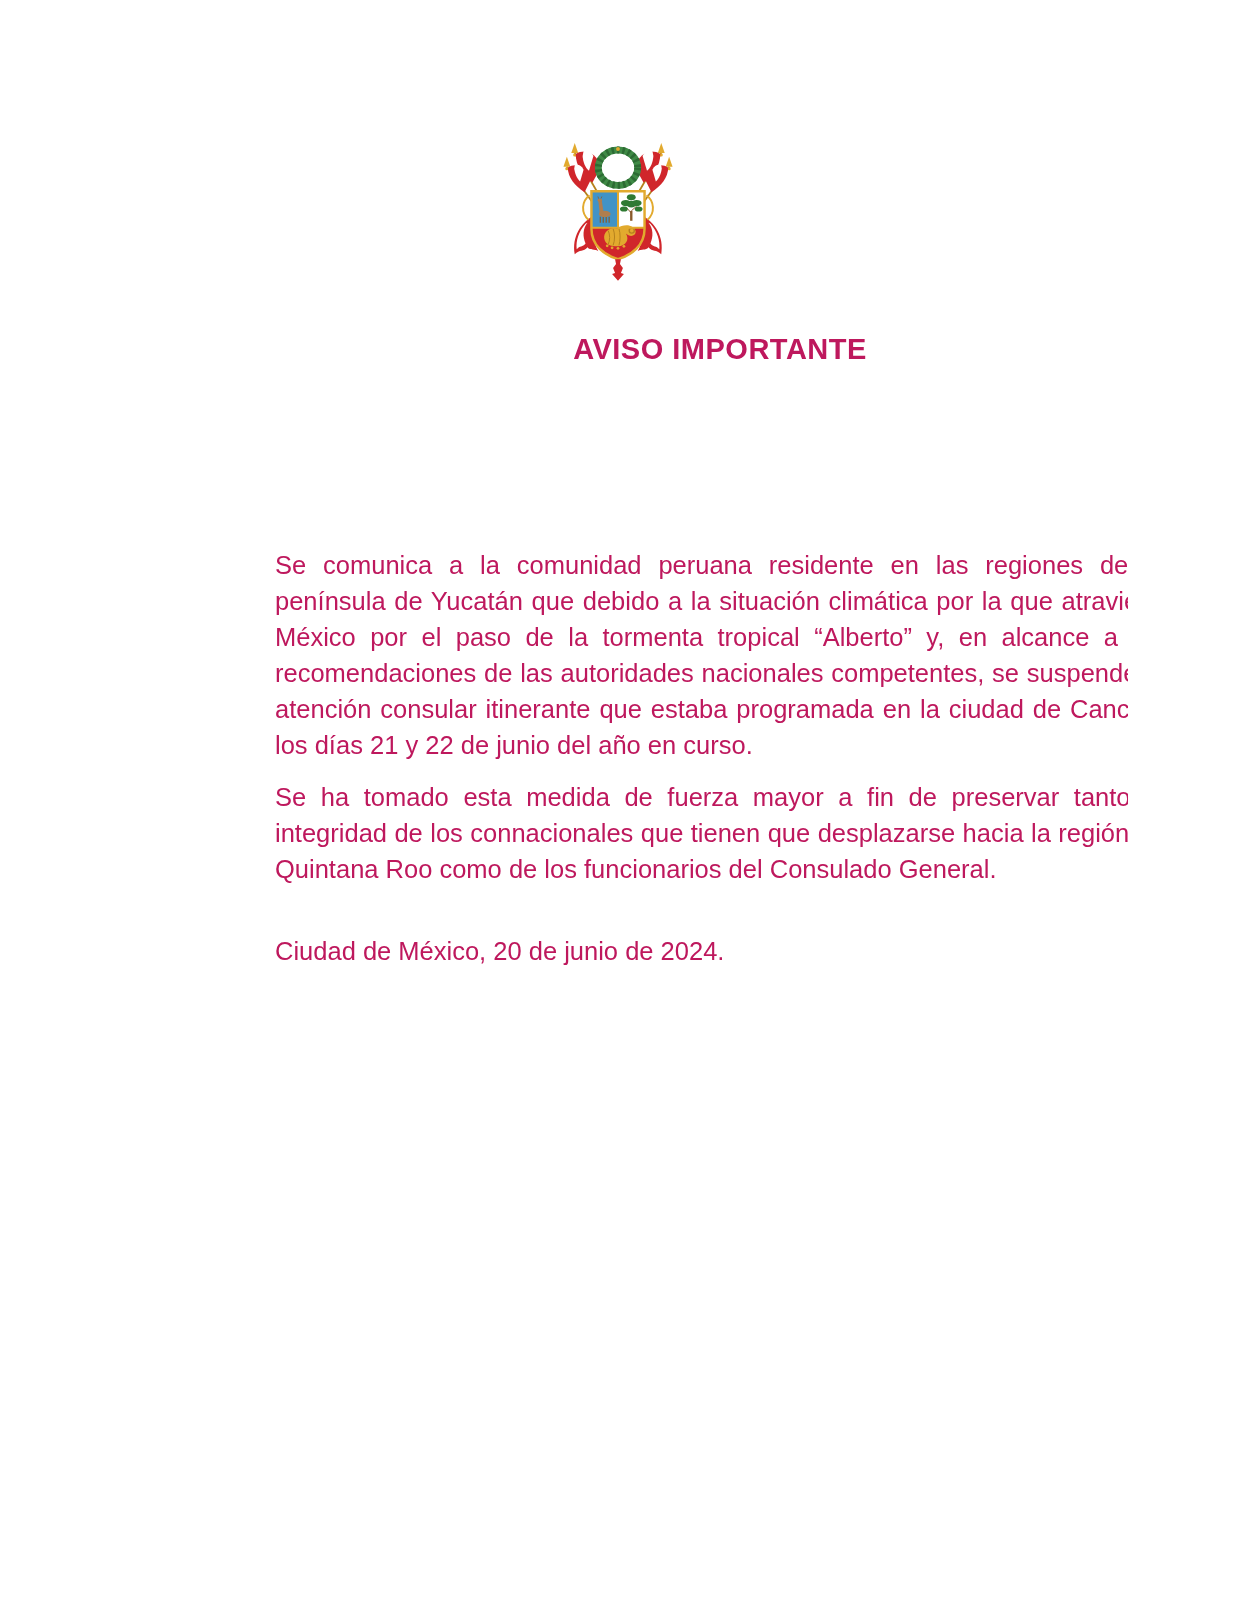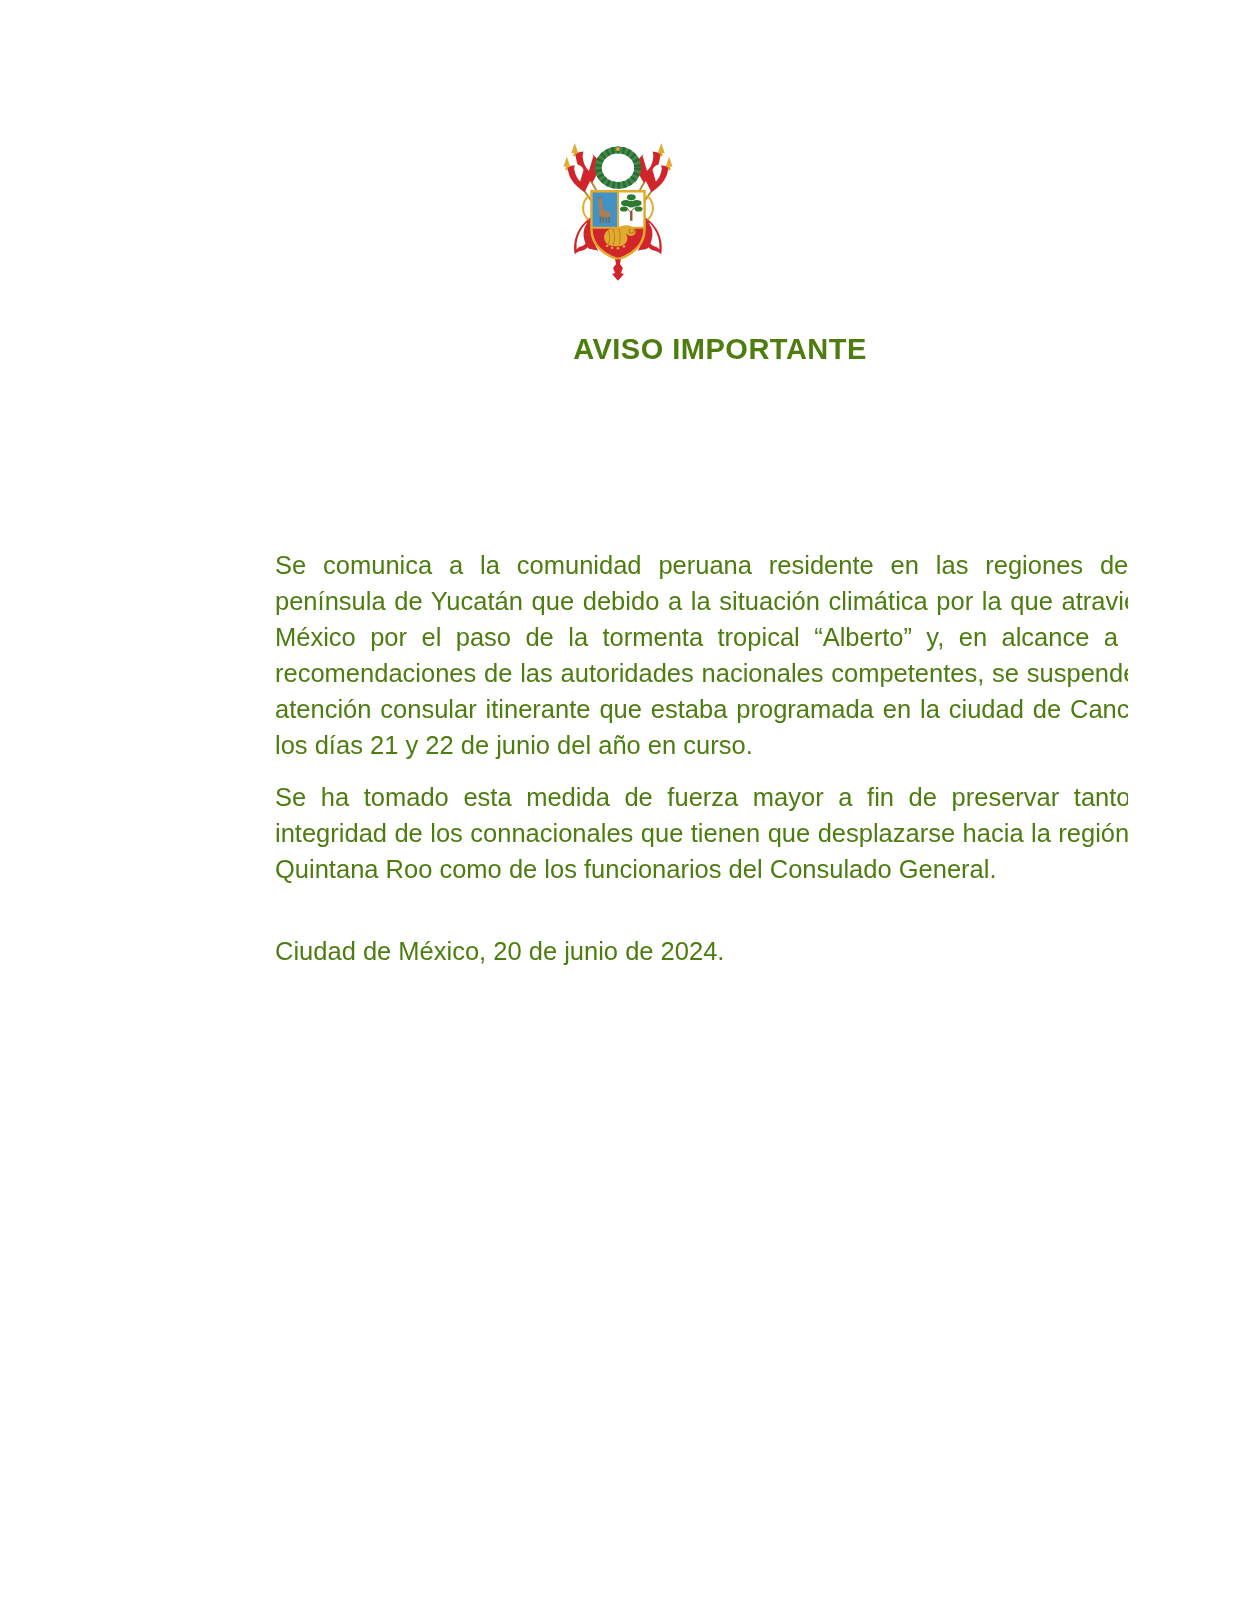--- a/index.html
+++ b/index.html
@@ -3,21 +3,21 @@
 <meta charset="utf-8">
 <style>
   html, body { margin:0; padding:0; background:#ffffff; }
   .page {
     position: relative;
     width: 1020px;
     height: 1600px;
     margin: 0 auto;
     background: var(--page-bg, #ffffff);
     font-family: "Liberation Sans", sans-serif;
-    color: #4d7c0f;
+    color: #be185d;
     overflow: hidden;
   }
   .emblem-wrap {
     position: absolute;
     top: 133px;
     left: 50%;
     transform: translateX(-50%);
     width: 118px;
     height: 150px;
   }

